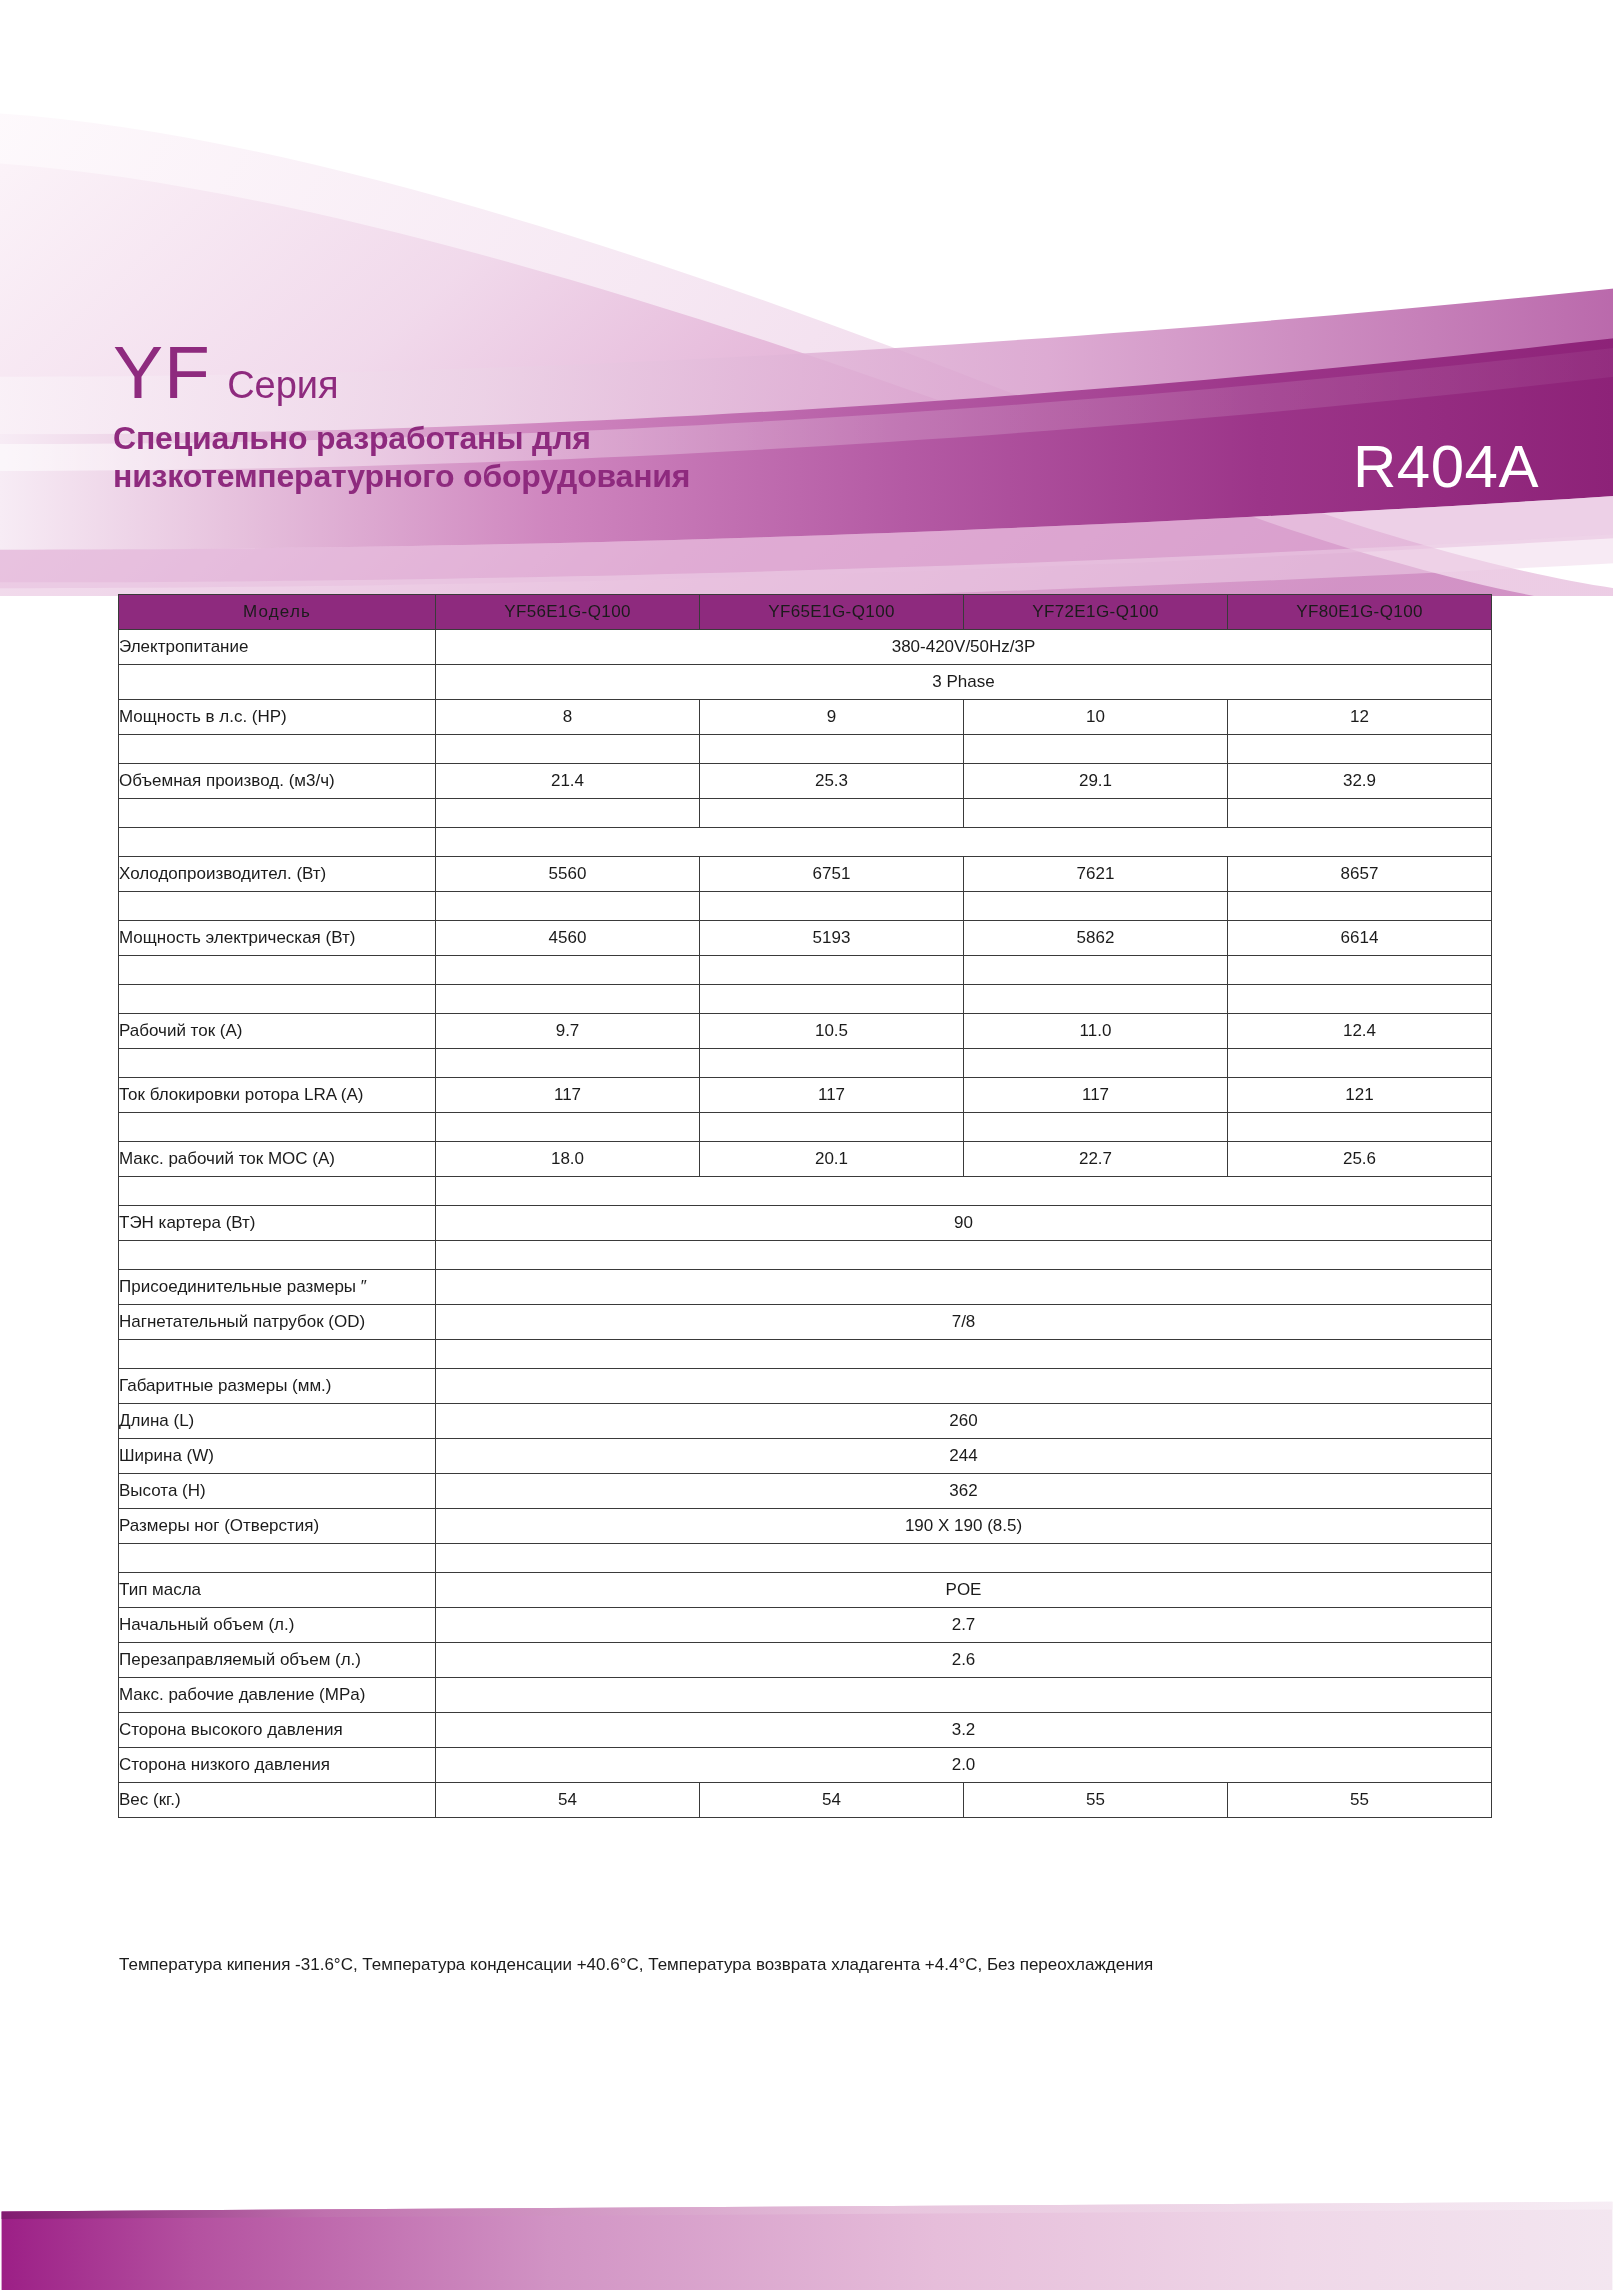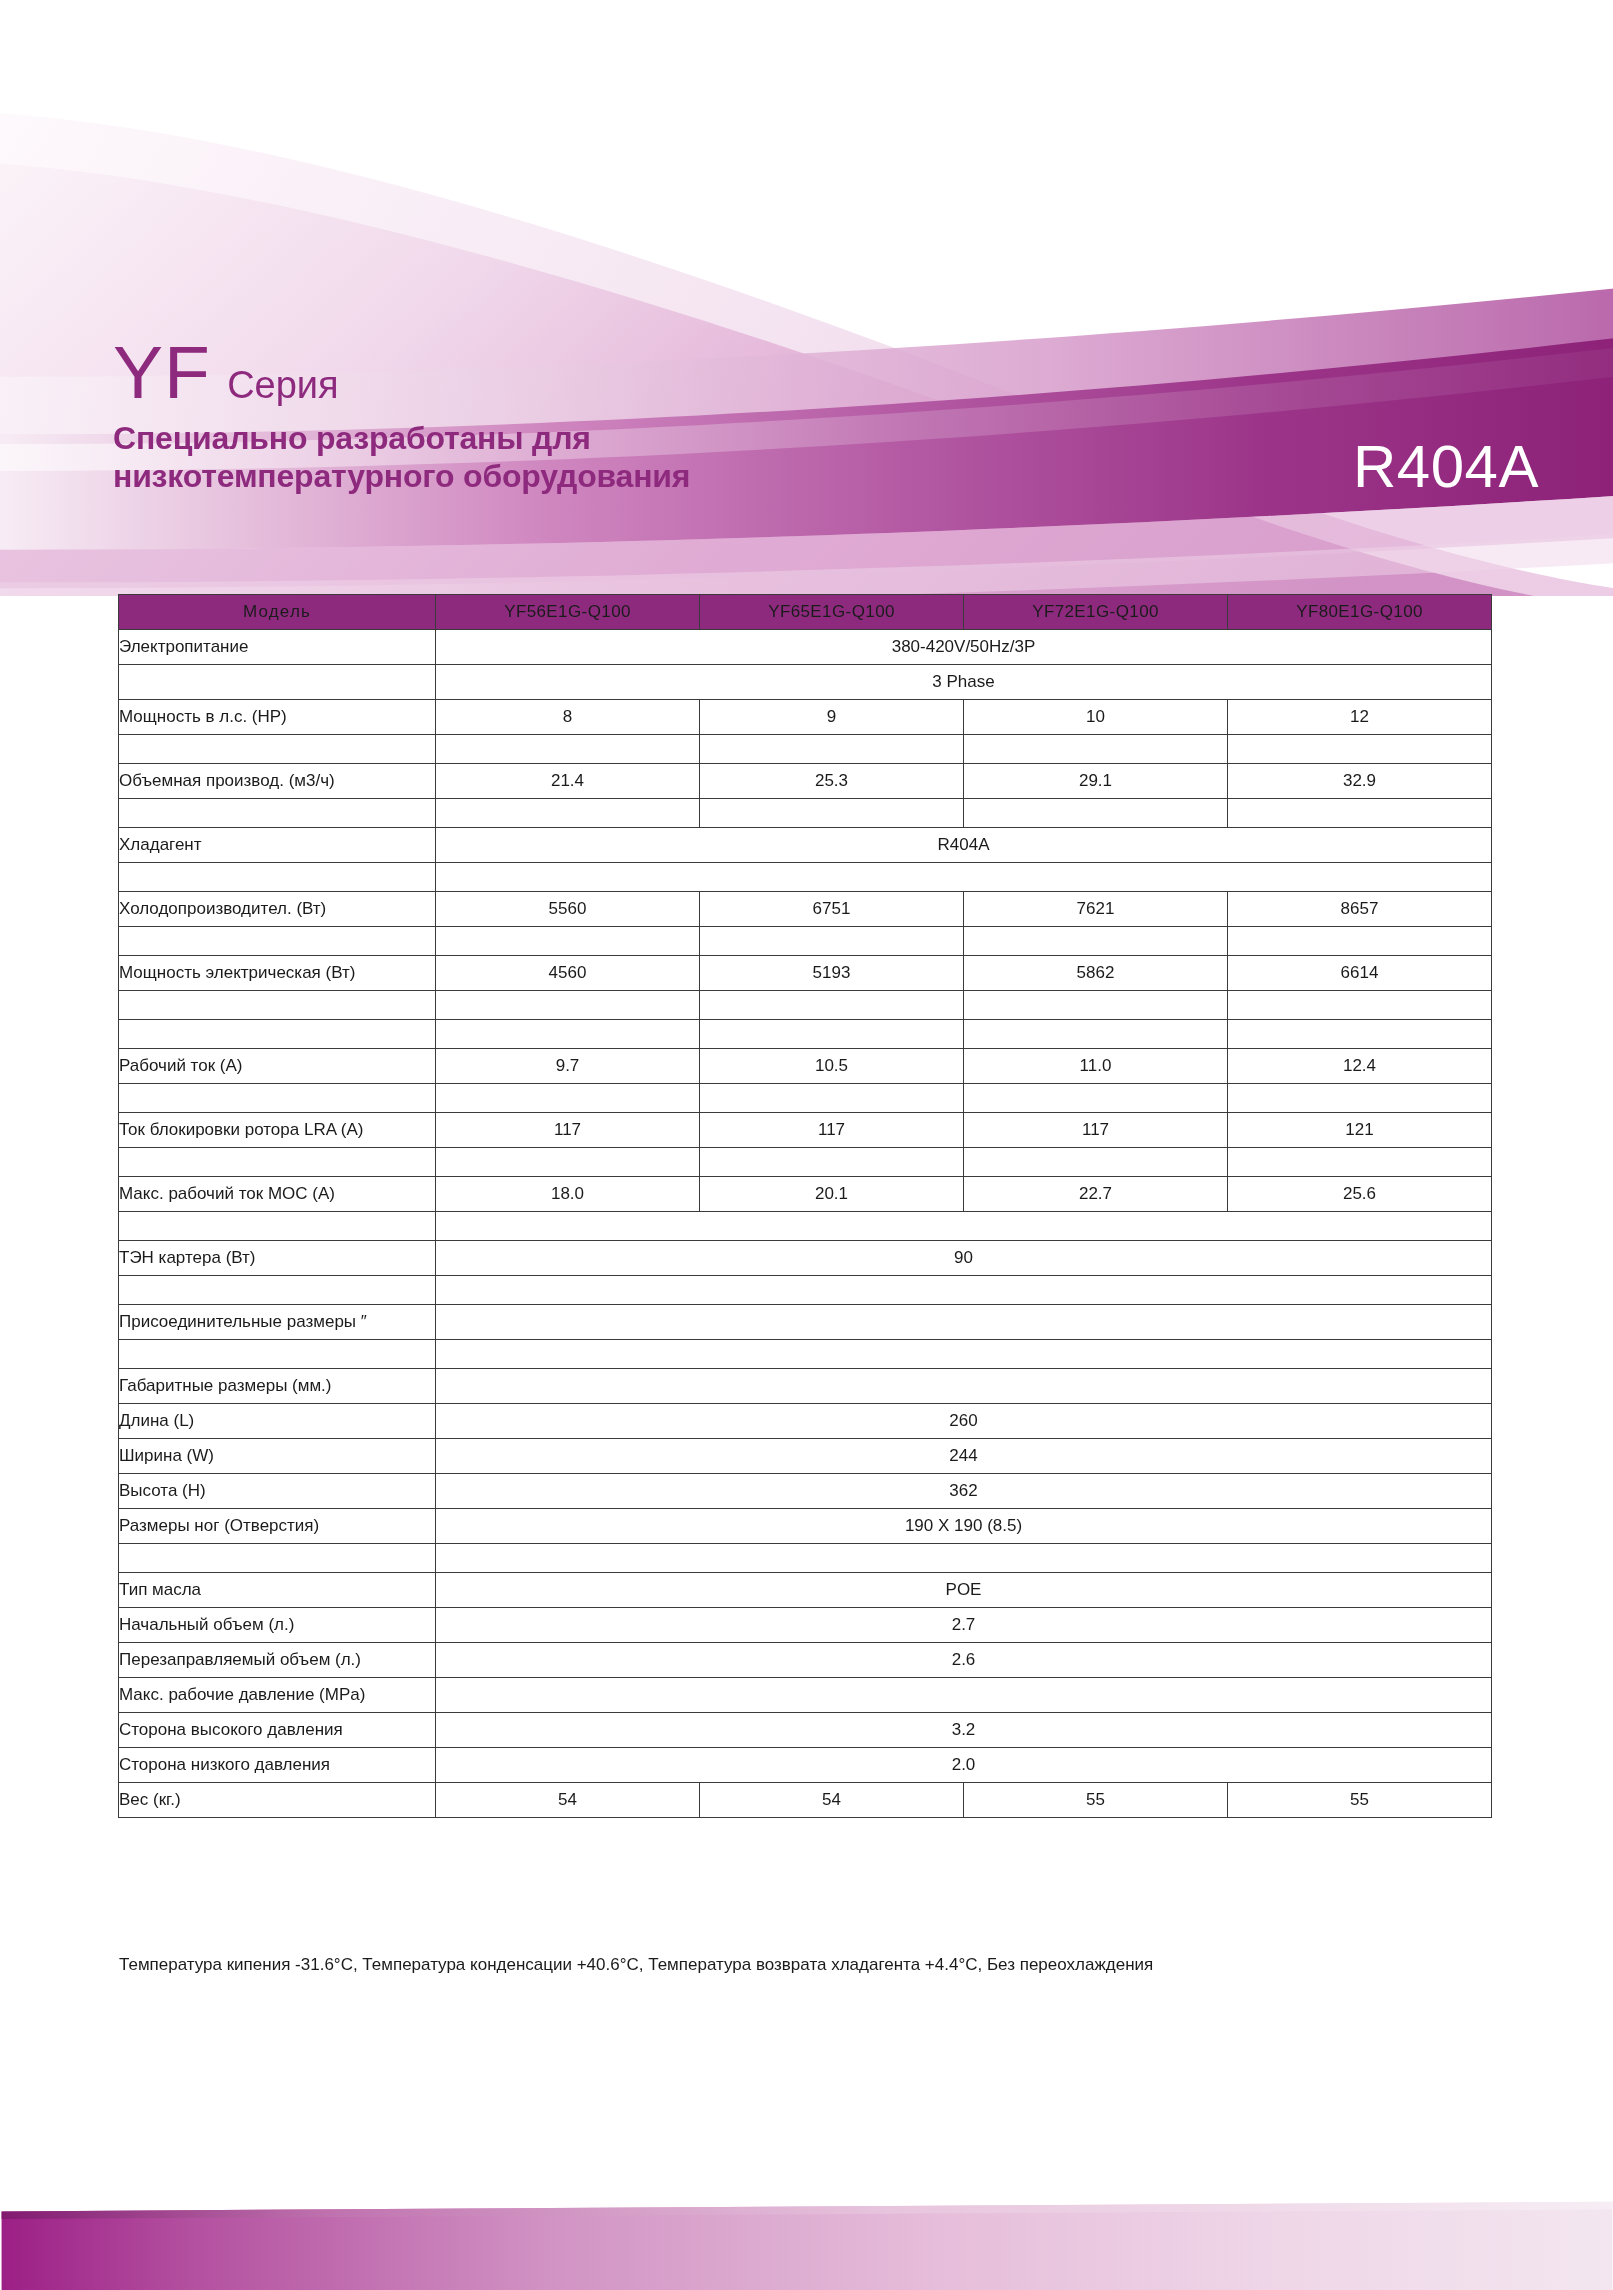--- a/index.html
+++ b/index.html
@@ -202,24 +202,20 @@
             <td class="val">29.1</td>
             <td class="val">32.9</td>
           </tr>
           <tr class="spacer">
             <td class="lbl"></td>
             <td class="val"></td>
             <td class="val"></td>
             <td class="val"></td>
             <td class="val"></td>
           </tr>
-          <tr>
-            <td class="lbl">Хладагент</td>
-            <td class="val" colspan="4">R404A</td>
-          </tr>
           <tr class="spacer">
             <td class="lbl"></td>
             <td class="val" colspan="4"></td>
           </tr>
           <tr>
             <td class="lbl">Холодопроизводител. (Вт)</td>
             <td class="val">5560</td>
             <td class="val">6751</td>
             <td class="val">7621</td>
             <td class="val">8657</td>
@@ -295,20 +291,24 @@
             <td class="lbl">ТЭН картера (Вт)</td>
             <td class="val" colspan="4">90</td>
           </tr>
           <tr class="spacer">
             <td class="lbl"></td>
             <td class="val" colspan="4"></td>
           </tr>
           <tr>
             <td class="lbl">Присоединительные размеры ″</td>
             <td class="val" colspan="4"></td>
+          </tr>
+          <tr>
+            <td class="lbl">Нагнетательный патрубок (OD)</td>
+            <td class="val" colspan="4">7/8</td>
           </tr>
           <tr class="spacer">
             <td class="lbl"></td>
             <td class="val" colspan="4"></td>
           </tr>
           <tr>
             <td class="lbl">Габаритные размеры (мм.)</td>
             <td class="val" colspan="4"></td>
           </tr>
           <tr>

